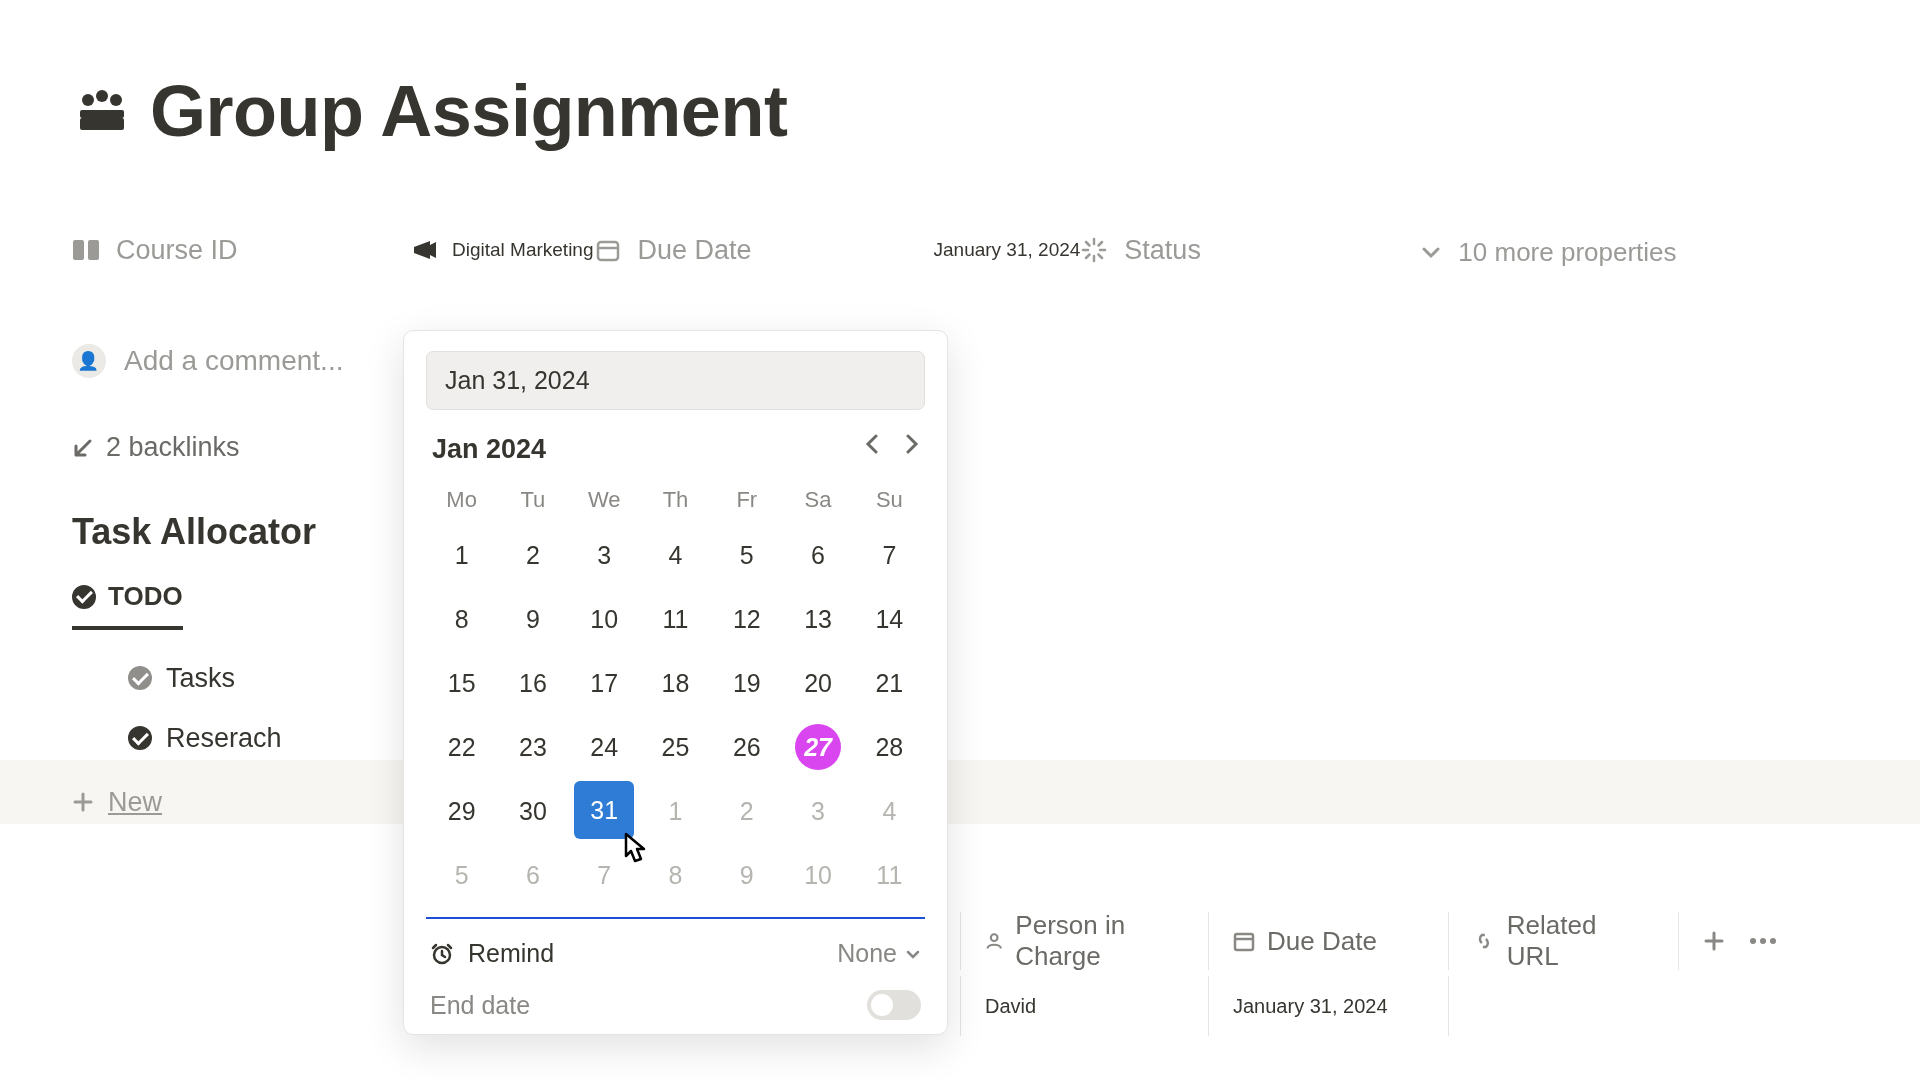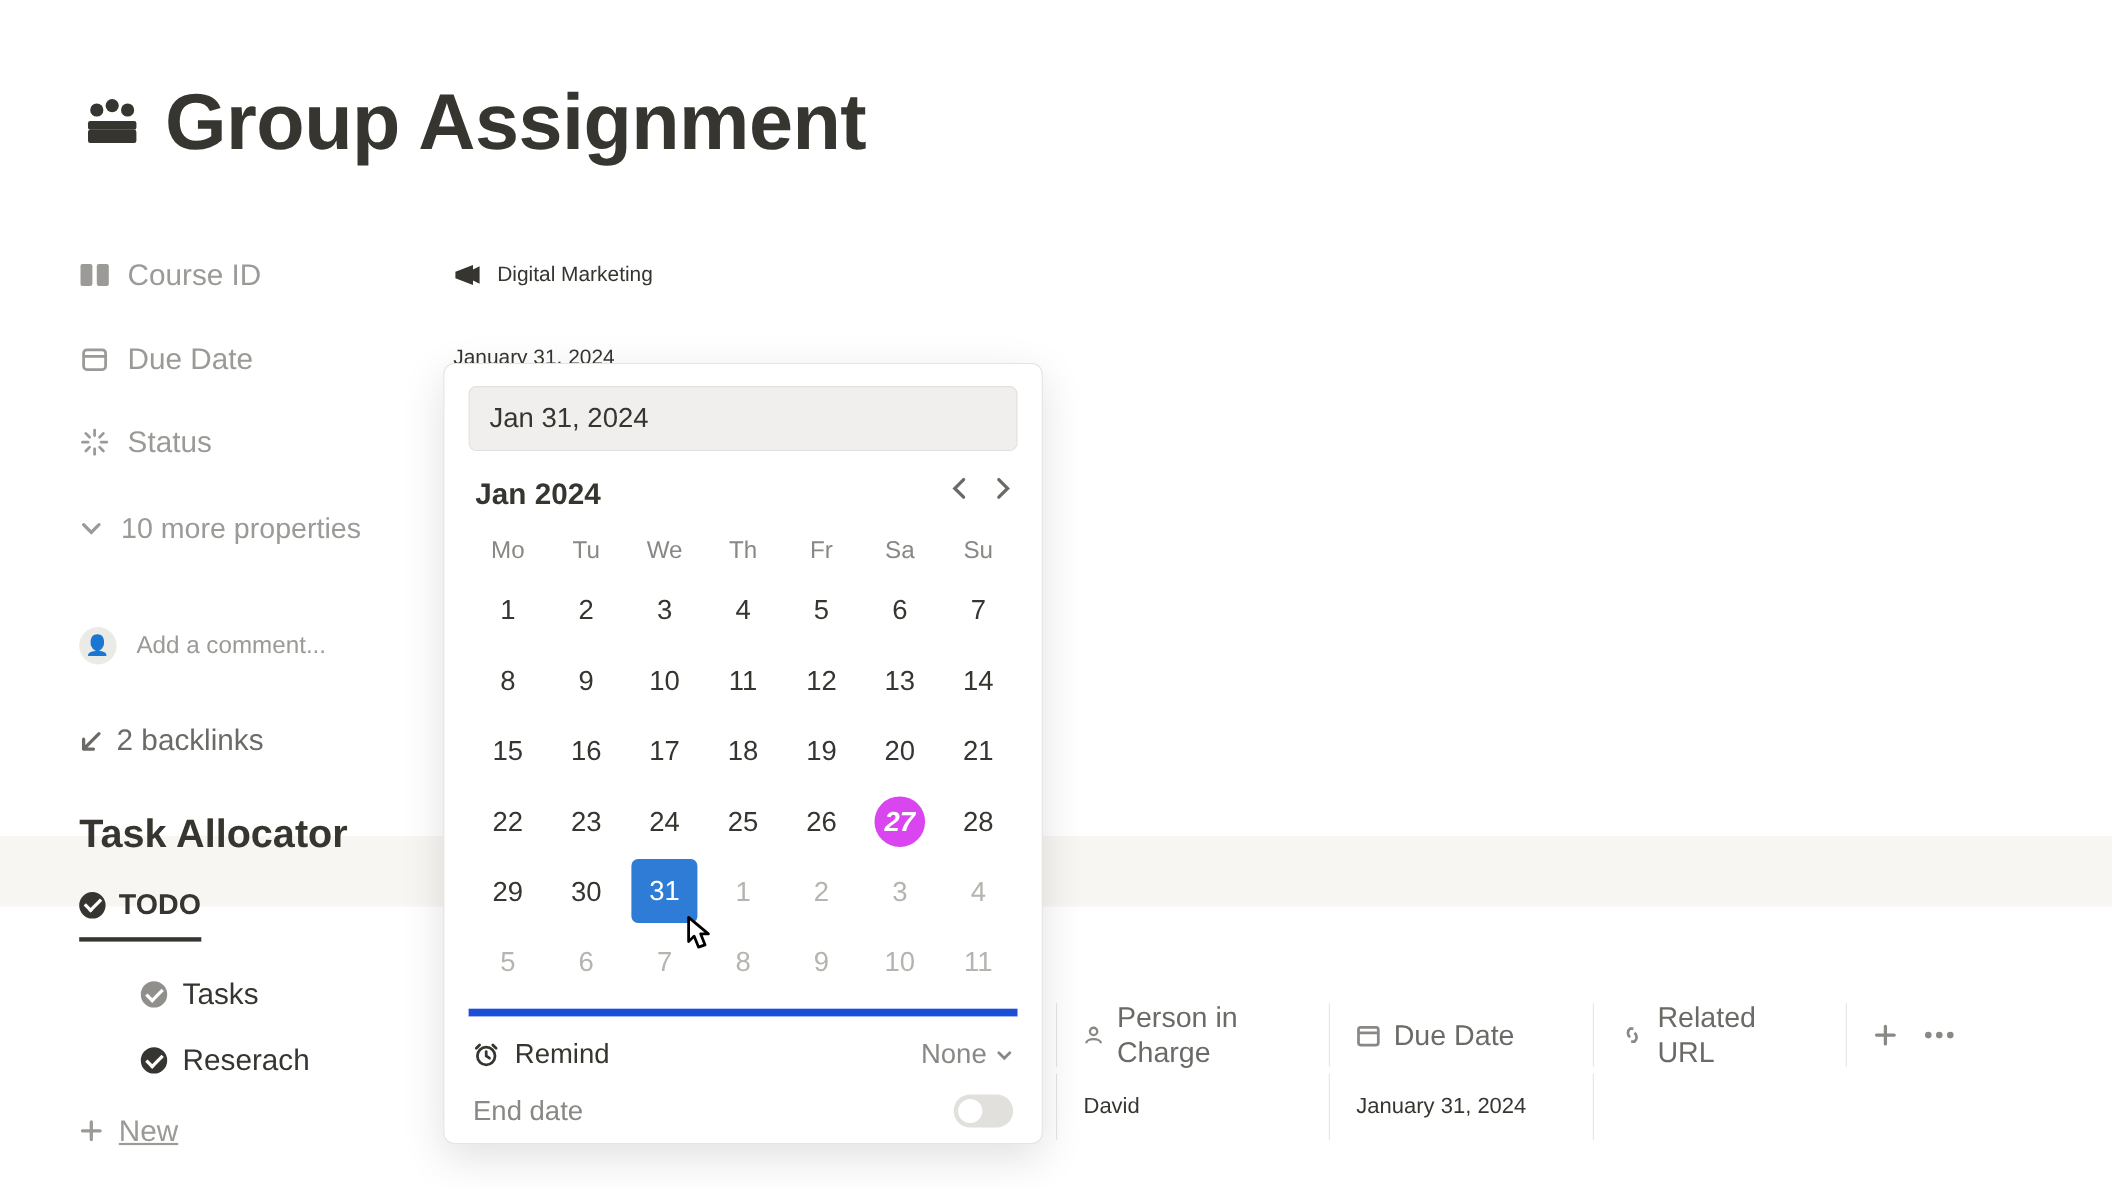--- a/index.html
+++ b/index.html
@@ -1,29 +1,29 @@
 <!DOCTYPE html>
 <html><head>
 <meta charset="utf-8">
 <style>
 * { margin: 0; padding: 0; box-sizing: border-box; font-family: -apple-system, BlinkMacSystemFont, "Segoe UI", Helvetica, Arial, sans-serif; }
 body { background: #fff; color: #37352f; overflow: hidden; }
 .page { padding: 70px 0 0 72px; position: relative; width: 1920px; height: 1080px; }
 .title-row { display: flex; align-items: center; gap: 18px; margin-bottom: 60px; }
 .title-icon { width: 60px; height: 44px; display: flex; align-items: center; justify-content: center; }
 .title-text { font-size: 72px; font-weight: 800; letter-spacing: -0.5px; }
-.props { display: flex; flex-direction: column; gap: 0; }
+.props { display: flex; gap: 0; }
 .prop-row { display: flex; align-items: center; height: 76px; }
 .prop-label { display: flex; align-items: center; gap: 16px; width: 340px; color: #9b9a97; font-size: 27px; }
 .prop-label .ico { width: 28px; height: 28px; display: flex; align-items: center; justify-content: center; }
 .prop-value { display: flex; align-items: center; gap: 14px; font-size: 19px; color: #37352f; }
 .more-props { display: flex; align-items: center; gap: 16px; color: #9b9a97; font-size: 26px; height: 68px; margin-top: 6px; }
 .comment-row { display: flex; align-items: center; gap: 18px; margin-top: 56px; }
 .avatar { width: 34px; height: 34px; border-radius: 50%; background: #eceae7; display: flex; align-items: center; justify-content: center; font-size: 18px; color: #605e5a; }
-.comment-ph { color: #9b9a97; font-size: 22px; }
+.comment-ph { color: #9b9a97; font-size: 28px; }
 .backlinks { display: flex; align-items: center; gap: 12px; color: #6b6a66; font-size: 27px; margin-top: 54px; }
 .section-title { font-size: 36px; font-weight: 700; margin-top: 48px; }
 .tabs { display: flex; align-items: center; gap: 24px; margin-top: 28px; }
 .tab { display: flex; align-items: center; gap: 12px; font-size: 26px; font-weight: 600; padding-bottom: 14px; }
 .tab.active { border-bottom: 4px solid #37352f; }
 .todo-circ { width: 24px; height: 24px; border-radius: 50%; border: 4px solid #37352f; background: #37352f; display:flex; align-items:center; justify-content:center; }
 .todo-circ::after { content: ""; width: 12px; height: 6px; border-left: 3px solid #fff; border-bottom: 3px solid #fff; transform: rotate(-45deg) translate(1px,-1px); }
 .child-rows { margin-top: 18px; }
 .child-row { display:flex; align-items:center; gap:14px; font-size:27px; height:60px; padding-left:56px; }
 .child-row .todo-circ { opacity: .55; }
@@ -42,21 +42,21 @@
 .dp-head { display:flex; align-items:flex-start; justify-content:space-between; padding:0 6px 12px; }
 .dp-month { font-size:27px; font-weight:600; }
 .dp-nav { display:flex; gap:26px; }
 .dp-nav button { background:none; border:none; font-size:26px; color:#6b6a66; cursor:pointer; }
 .dp-grid { display:grid; grid-template-columns: repeat(7, 1fr); text-align:center; }
 .dp-wd { font-size:22px; color:#8a8884; height:46px; display:flex; align-items:center; justify-content:center; }
 .dp-day { height:64px; display:flex; align-items:center; justify-content:center; font-size:25px; cursor:pointer; position:relative; }
 .dp-day.other { color:#b6b4af; }
 .dp-day.today span { background:#d946ef; color:#fff; width:46px; height:46px; border-radius:50%; display:flex; align-items:center; justify-content:center; font-weight:700;font-style:italic; }
 .dp-day.selected { background:#2e7cd6; color:#fff; border-radius:6px; width: 60px; margin: 2px auto; height: 58px;}
-.dp-remind { display:flex; align-items:center; justify-content:space-between; border-top:7px solid #1d4ed8; margin-top:10px; padding:20px 4px 6px; font-size:25px; }
+.dp-remind { display:flex; align-items:center; justify-content:space-between; border-top:2px solid #1d4ed8; margin-top:10px; padding:20px 4px 6px; font-size:25px; }
 .dp-remind-left { display:flex; align-items:center; gap:14px; color:#37352f; }
 .dp-remind-right { display:flex; align-items:center; gap:8px; color:#8a8884; }
 .dp-end { display:flex; align-items:center; justify-content:space-between; padding:16px 4px 0; font-size:25px; color:#8a8884; }
 .toggle { width:54px; height:30px; background:#e2e0dc; border-radius:30px; position:relative; }
 .toggle::after { content:""; position:absolute; left:4px; top:4px; width:22px; height:22px; background:#fff; border-radius:50%; }
 
 .cursor { position:absolute; left:612px; top:826px; width:44px; height:44px; z-index:50; }
 
 svg { display:block; }
 </style>

